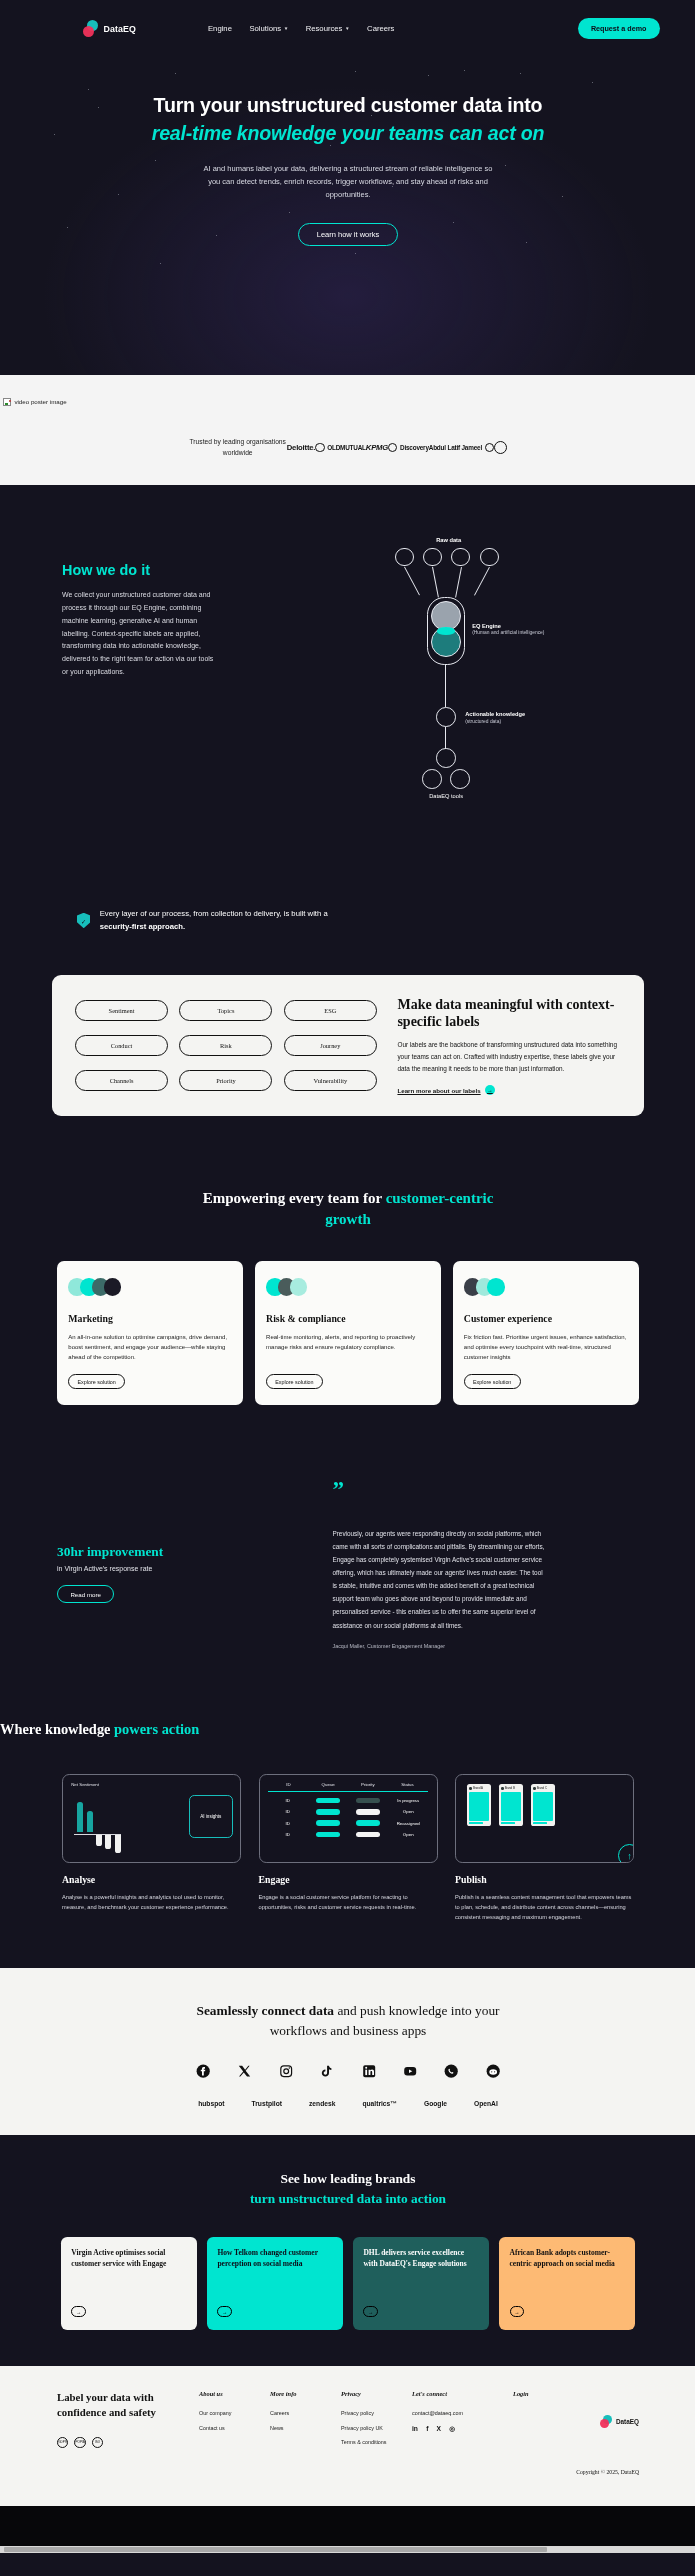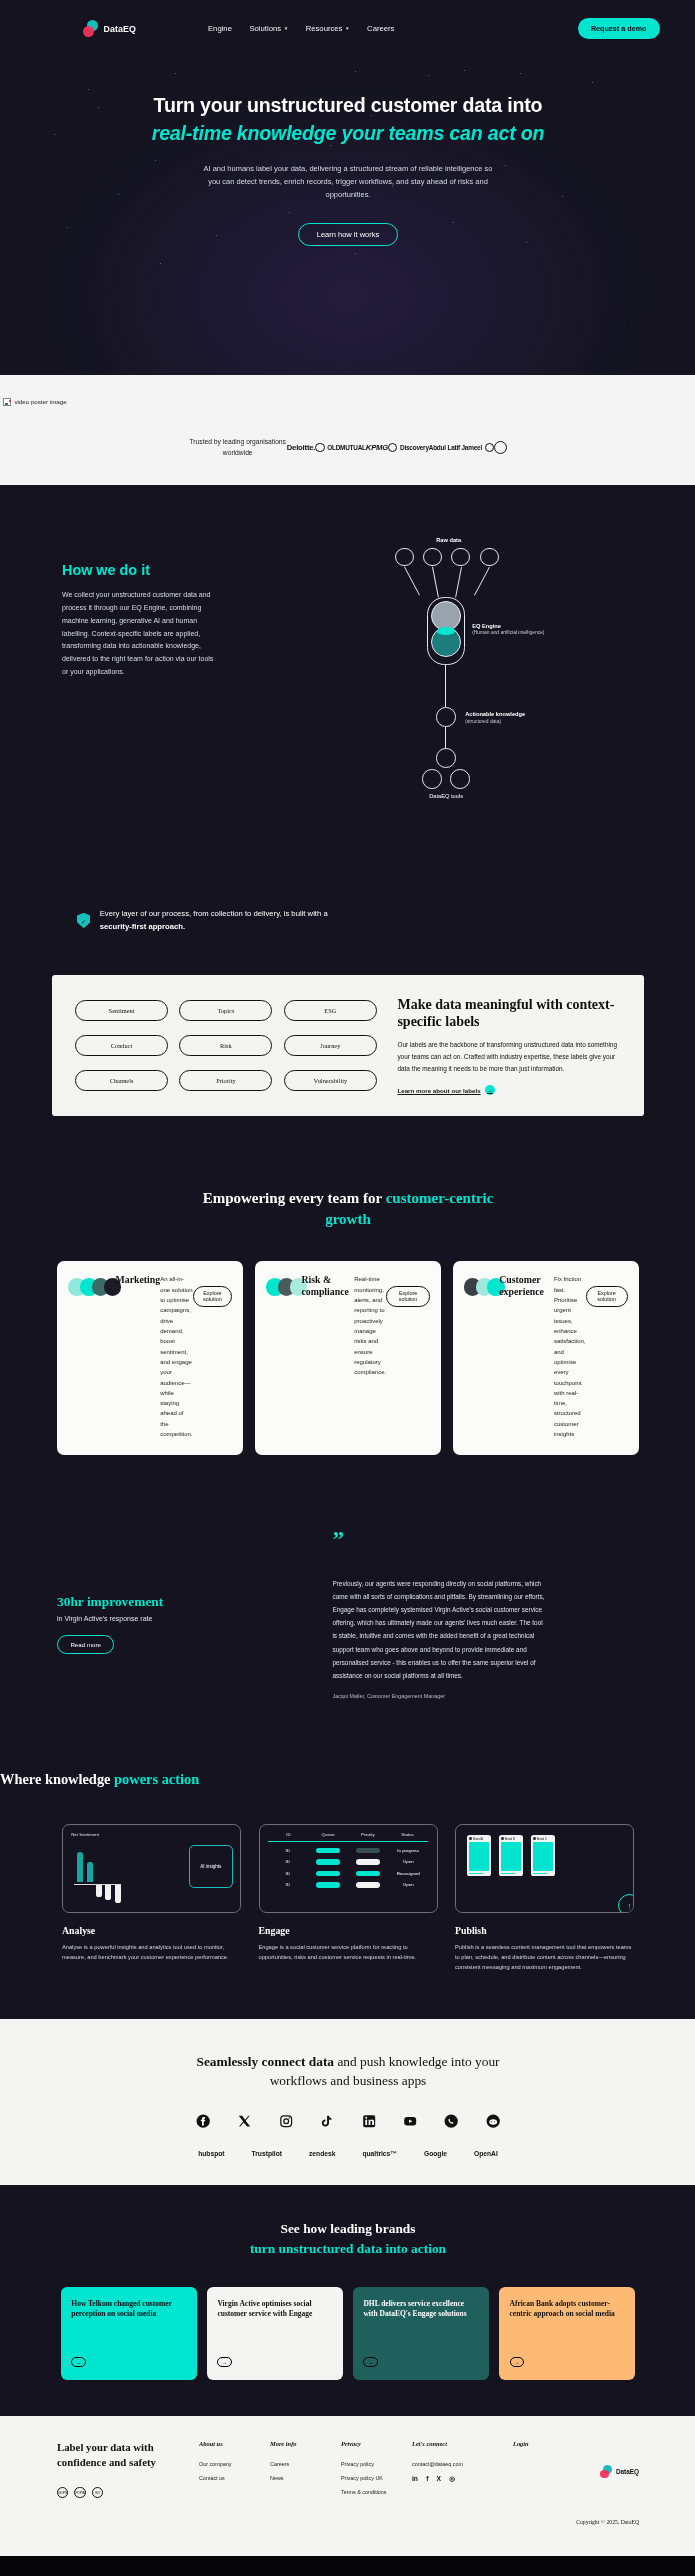--- a/index.html
+++ b/index.html
@@ -56,35 +56,35 @@
   .eqcap { position:absolute; border:0.7px solid #e6e8ef; border-radius:17.5px; }
   .line { position:absolute; background:#e6e8ef; }
   
   .security { display:flex; align-items:center; gap:9.3px; padding:20.6px 0 31px 77px; background:#14131f; }
   .shield { width:13.4px;height:15.5px; background:#17bebb; clip-path:polygon(50% 0,100% 18%,100% 62%,50% 100%,0 62%,0 18%); position:relative; }
   .shield::after{content:"✓"; position:absolute; left:50%; top:52%; transform:translate(-50%,-50%); color:#0d0c17; font-size:6.2px; }
   .security p { font-size:7.7px; line-height:1.75; }
   .security p b { font-weight:700; }
   
   .labels-wrap { padding:10.3px 52px 41px; background:#14131f; }
-  .labels-card { background:#f4f4f2; border-radius:3px; display:flex; padding:20.6px 23px; gap:20.6px; }
+  .labels-card { background:#f4f4f2; border-radius:9px; display:flex; padding:20.6px 23px; gap:20.6px; }
   .chips { flex:1.35; display:grid; grid-template-columns:repeat(3,1fr); gap:13.4px 11.3px; align-content:center; }
   .chip { border:0.7px solid #111; border-radius:11.3px; height:21.6px; display:flex; align-items:center; justify-content:center;
           color:#111; font-size:6.4px; font-family:"Liberation Serif", serif; background:#f4f4f2; }
   .labels-text { flex:1; color:#111; }
   .labels-text h3 { font-family:"Liberation Serif", serif; font-size:14px; line-height:1.22; font-weight:700; }
   .labels-text p { margin-top:9.3px; font-size:6.4px; line-height:1.85; }
   .link-arrow { margin-top:10.3px; font-size:6.2px; font-weight:600; color:#111; display:flex; align-items:center; gap:4.1px; }
   .arrow-dot { width:10.3px;height:10.3px;border-radius:50%;background:#00e5d0; display:inline-flex; align-items:center; justify-content:center; font-size:5.7px; color:#0d0c17; }
   
   .teams { background:#14131f; padding:31px 0 41px; }
   .teams h2 { text-align:center; font-family:"Liberation Serif", serif; font-size:15px; line-height:1.4; font-weight:700; max-width:319px; margin:0 auto 31px; }
   .teams h2 .accent { color:#00e5d0; }
   .cards { display:flex; gap:11.3px; padding:0 57px; }
-  .card { background:#fbfbf9; border-radius:7px; padding:13.4px 11.3px 15.5px; flex:1; color:#111; display:flex; flex-direction:row; }
+  .card { background:#fbfbf9; border-radius:7px; padding:13.4px 11.3px 15.5px; flex:1; color:#111; display:flex; flex-direction:column; }
   .card-ico { height:25px; display:flex; align-items:center; margin-bottom:13.4px; }
   .blob { width:17.5px;height:17.5px;border-radius:50%; display:inline-block; margin-right:-5.7px; }
   .card h3 { font-family:"Liberation Serif", serif; font-size:9.8px; font-weight:700; line-height:1.2; margin-bottom:7.2px; }
   .card p { font-size:6px; line-height:1.72; color:#222; flex:1; }
   .btn-ghost { margin-top:11.3px; align-self:flex-start; border:0.6px solid #111; border-radius:10.3px; background:transparent;
                padding:3.6px 8.2px; font-size:5.4px; color:#111; cursor:pointer; }
   
   .testi { background:#14131f; padding:36px 57px 41px; display:flex; gap:31px; }
   .testi-left { width:42%; padding-top:62px; }
   .testi-left h3 { color:#00e5d0; font-family:"Liberation Serif", serif; font-size:13.4px; font-weight:700; }
@@ -528,26 +528,26 @@
     <span>OpenAI</span>
   </div>
 </div>
 
 <div class="brands">
   <h2>
     <span>See how leading brands</span><br>
     <span class="accent">turn unstructured data into action</span>
   </h2>
   <div class="brow">
+    <div class="bcard" style="background:#f4f4f2;color:#111;">
+      <h4>Virgin Active optimises social customer service with Engage</h4>
+      <button class="bbtn">→</button>
+    </div>
     <div class="bcard" style="background:#00e5d0;color:#0d0c17;">
       <h4>How Telkom changed customer perception on social media</h4>
-      <button class="bbtn">→</button>
-    </div>
-    <div class="bcard" style="background:#f4f4f2;color:#111;">
-      <h4>Virgin Active optimises social customer service with Engage</h4>
       <button class="bbtn">→</button>
     </div>
     <div class="bcard" style="background:#1f5f5c;color:#fff;">
       <h4>DHL delivers service excellence with DataEQ's Engage solutions</h4>
       <button class="bbtn">→</button>
     </div>
     <div class="bcard" style="background:#fdba74;color:#111;">
       <h4>African Bank adopts customer-centric approach on social media</h4>
       <button class="bbtn">→</button>
     </div>

